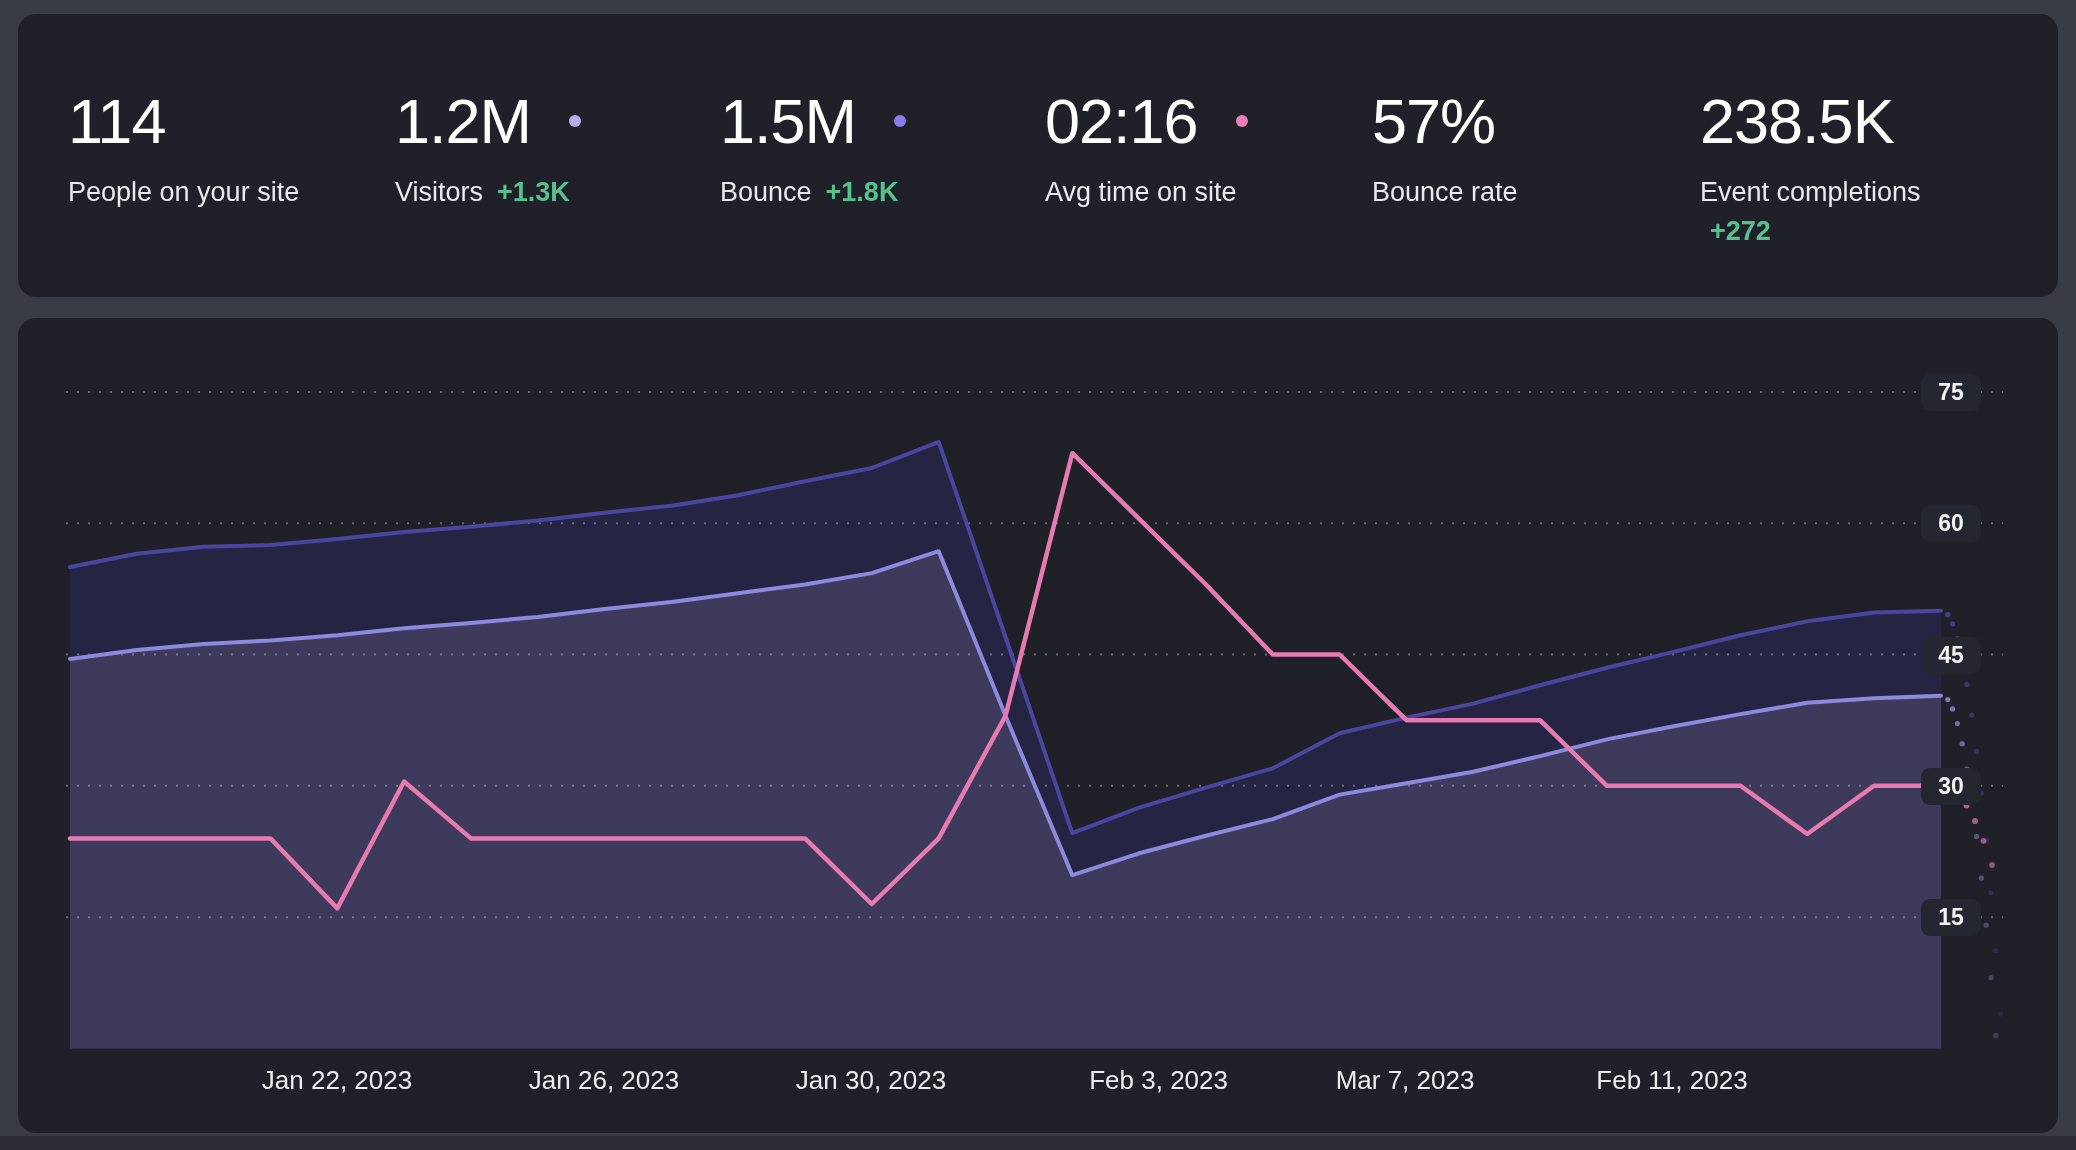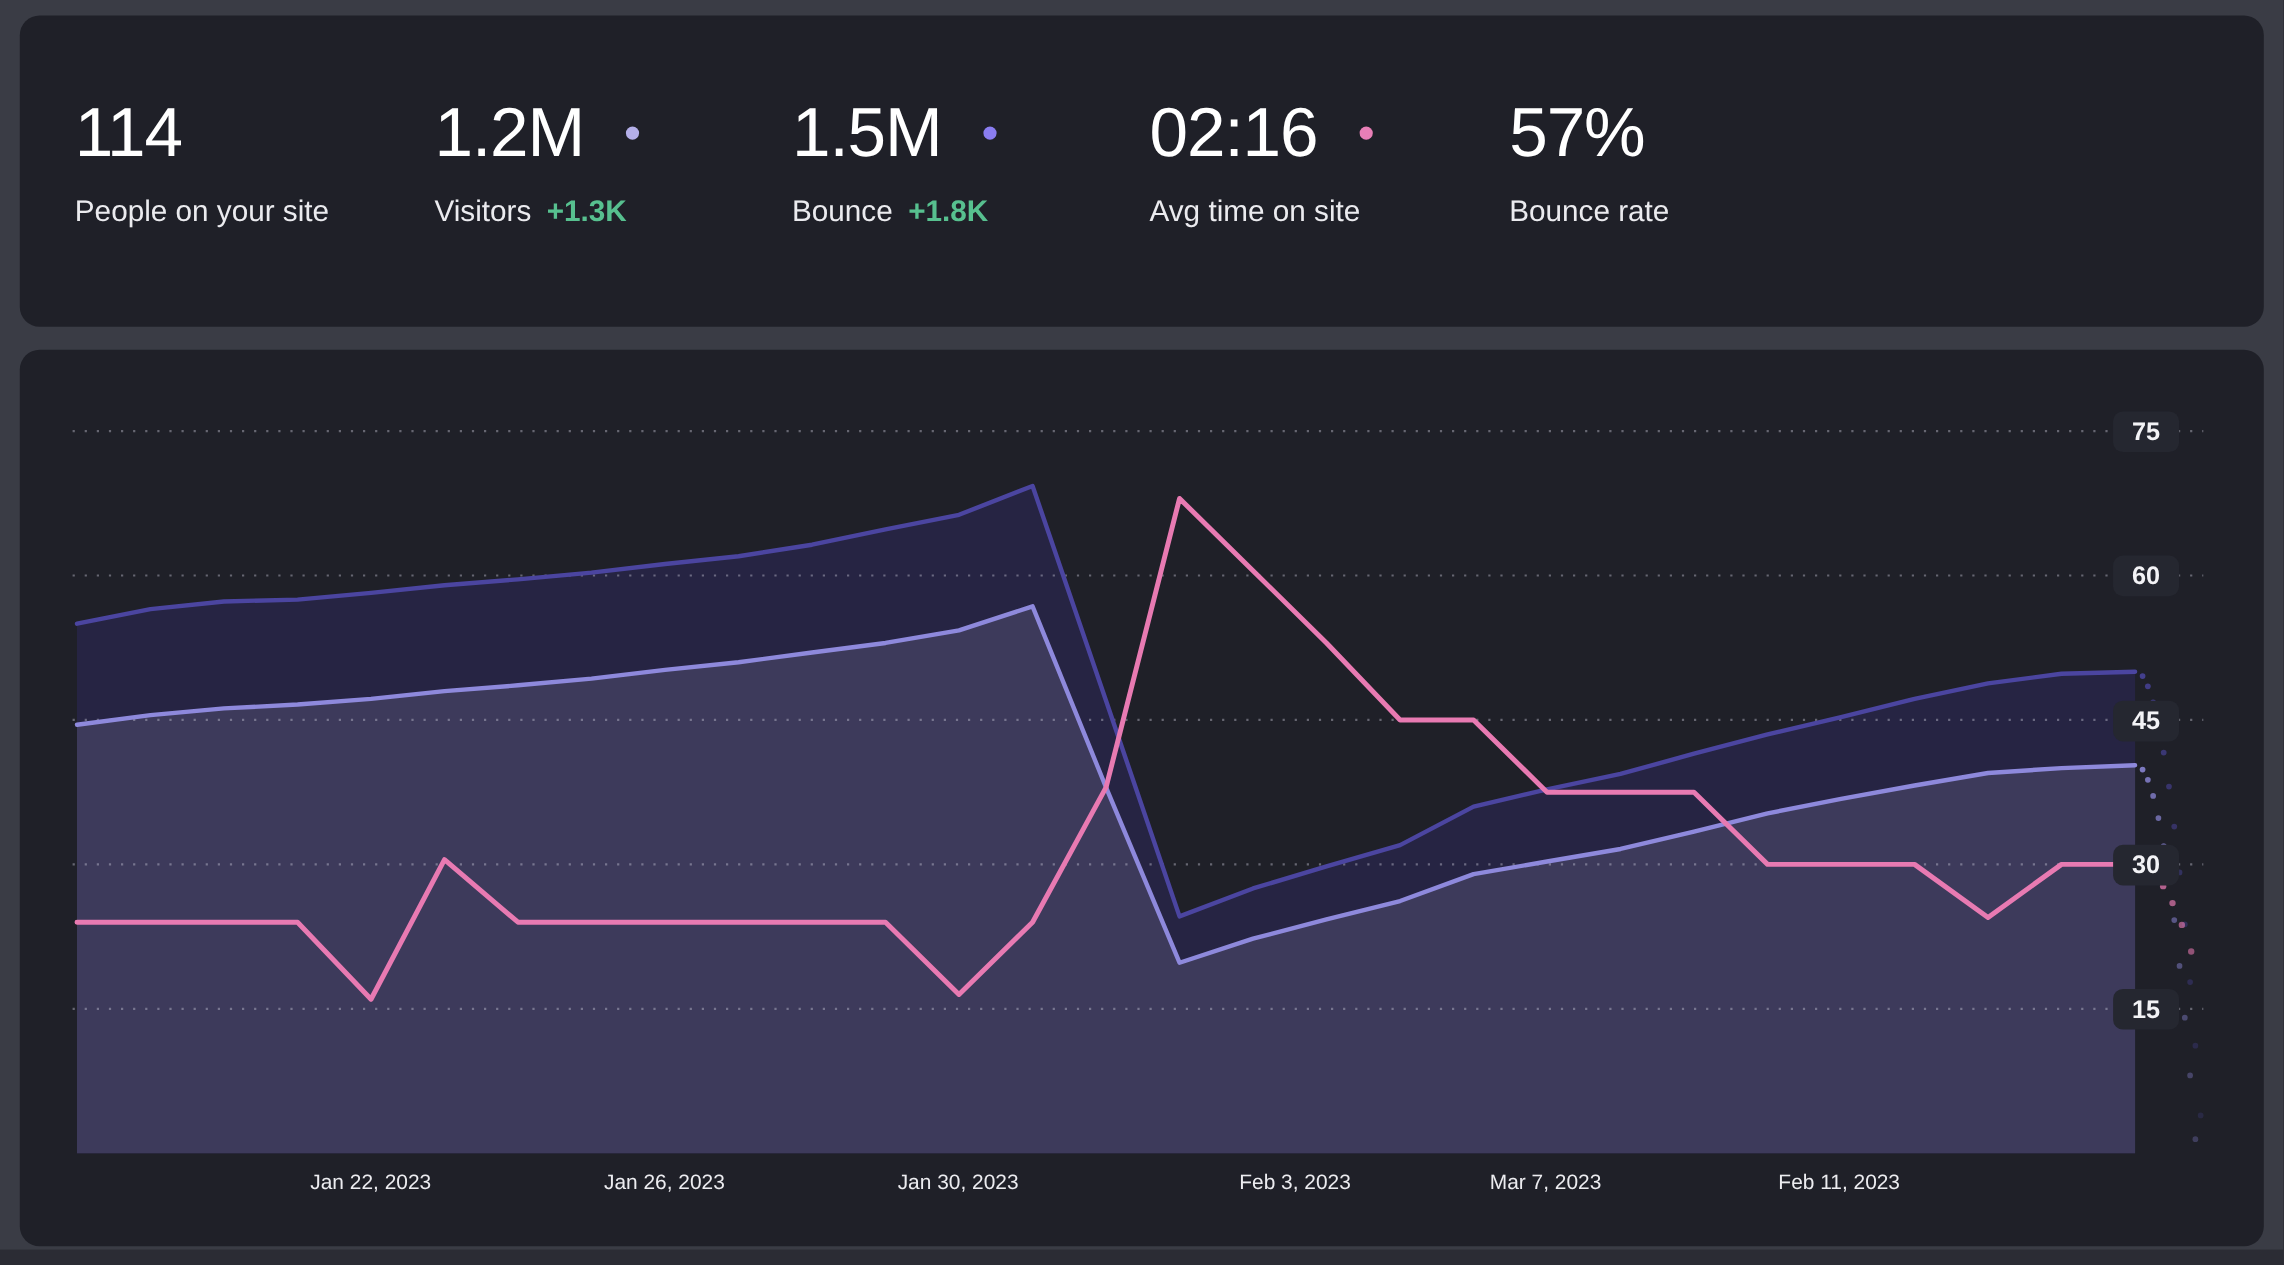--- a/index.html
+++ b/index.html
@@ -66,21 +66,21 @@
   .ytick:nth-of-type(2){ top:187px; }
   .ytick:nth-of-type(3){ top:319px; }
   .ytick:nth-of-type(4){ top:450px; }
   .ytick:nth-of-type(5){ top:581px; }
   .xtick {
     position:absolute;
     top:747px;
     width:180px;
     text-align:center;
     color:#ececf0;
-    font-size:19px;
+    font-size:26px;
     font-weight:400;
     z-index:3;
     white-space:nowrap;
   }
   .xtick:nth-of-type(6){ left:229px; }
   .xtick:nth-of-type(7){ left:496px; }
   .xtick:nth-of-type(8){ left:763px; }
   .xtick:nth-of-type(9){ left:1030px;text-align:right; }
   .xtick:nth-of-type(10){ left:1297px; }
   .xtick:nth-of-type(11){ left:1564px; }
@@ -145,20 +145,30 @@
     <div class="value-row">
       <span class="stat-value">57%</span>
 
     </div>
     <div class="label-row">
       <span class="stat-label">Bounce rate</span>
 
     </div>
   </div>
 
+  <div class="stat">
+    <div class="value-row">
+      <span class="stat-value">238.5K</span>
+
+    </div>
+    <div class="label-row">
+      <span class="stat-label">Event completions</span>
+    </div>
+    <span class="delta delta-block">+272</span>
+  </div>
 
 </section>
 
 <section class="card" id="chart-card">
   <svg id="chart-svg" width="2040" height="815" viewBox="0 0 2040 815">
       <path d="M52.0,249.0L118.8,235.8L185.6,228.8L252.5,227.1L319.3,221.0L386.1,214.0L452.9,208.7L519.7,202.6L586.6,194.7L653.4,187.7L720.2,177.2L787.0,163.2L853.8,150.0L920.7,123.8L987.5,319.0L1054.3,515.1L1121.1,489.7L1187.9,469.6L1254.8,450.3L1321.6,415.3L1388.4,399.6L1455.2,385.6L1522.0,367.2L1588.9,349.7L1655.7,333.9L1722.5,317.3L1789.3,303.3L1856.1,294.5L1923.0,292.7L1923.0,730.5L52,730.5Z" fill="#262443" stroke="none"></path>
       <path d="M52.0,340.9L118.8,332.1L185.6,326.0L252.5,322.5L319.3,317.3L386.1,310.3L452.9,305.0L519.7,298.9L586.6,291.0L653.4,284.0L720.2,275.2L787.0,266.5L853.8,255.1L920.7,233.2L987.5,397.8L1054.3,557.2L1121.1,535.3L1187.9,517.8L1254.8,501.1L1321.6,476.6L1388.4,465.2L1455.2,453.8L1522.0,438.1L1588.9,421.4L1655.7,408.3L1722.5,396.1L1789.3,384.7L1856.1,380.3L1923.0,377.7L1923.0,730.5L52,730.5Z" fill="#3d3a5b" stroke="none"></path>
       <line x1="48" y1="73.9" x2="1985" y2="73.9" stroke="#c8c8d7" stroke-width="2" stroke-dasharray="2 9" opacity="0.42"></line>
       <line x1="48" y1="205.2" x2="1985" y2="205.2" stroke="#c8c8d7" stroke-width="2" stroke-dasharray="2 9" opacity="0.42"></line>
       <line x1="48" y1="336.5" x2="1985" y2="336.5" stroke="#c8c8d7" stroke-width="2" stroke-dasharray="2 9" opacity="0.42"></line>

